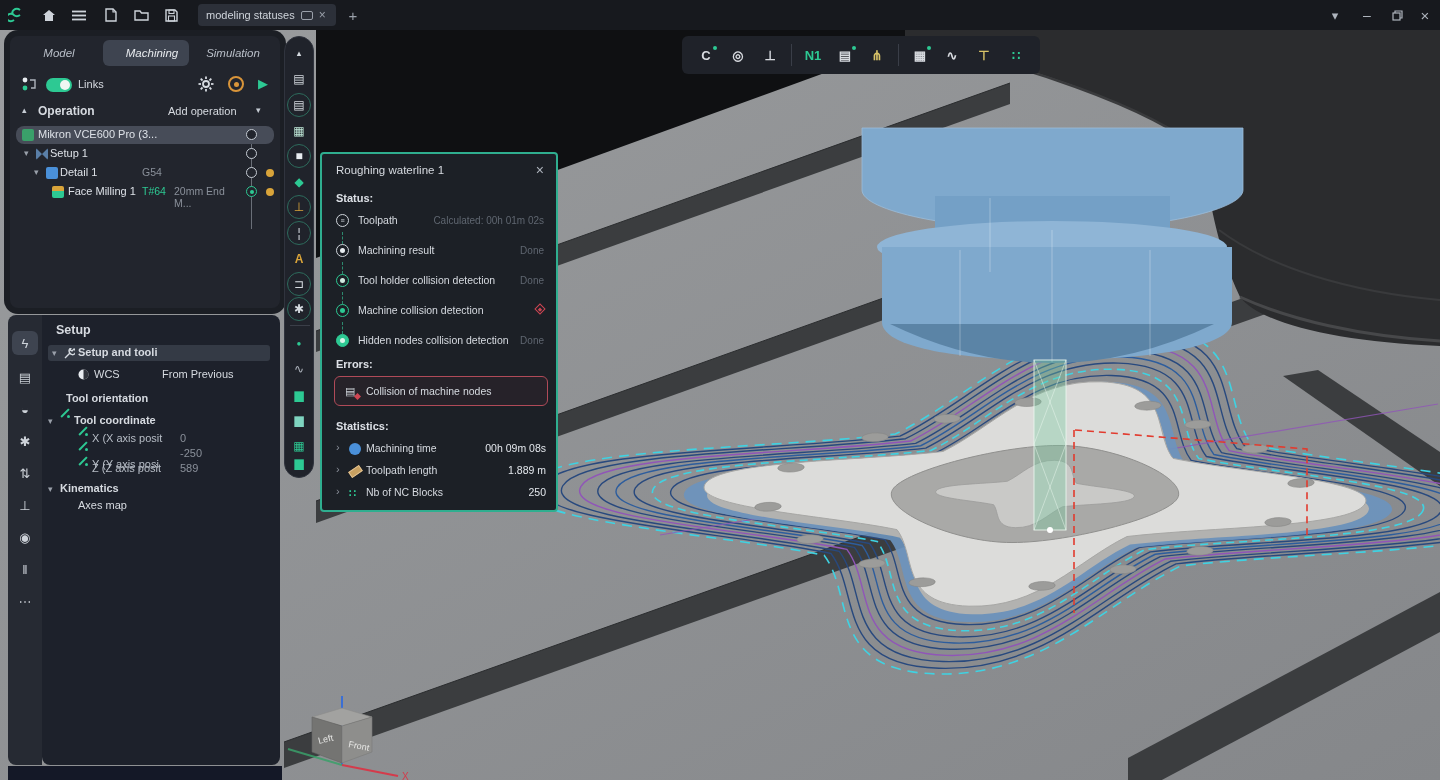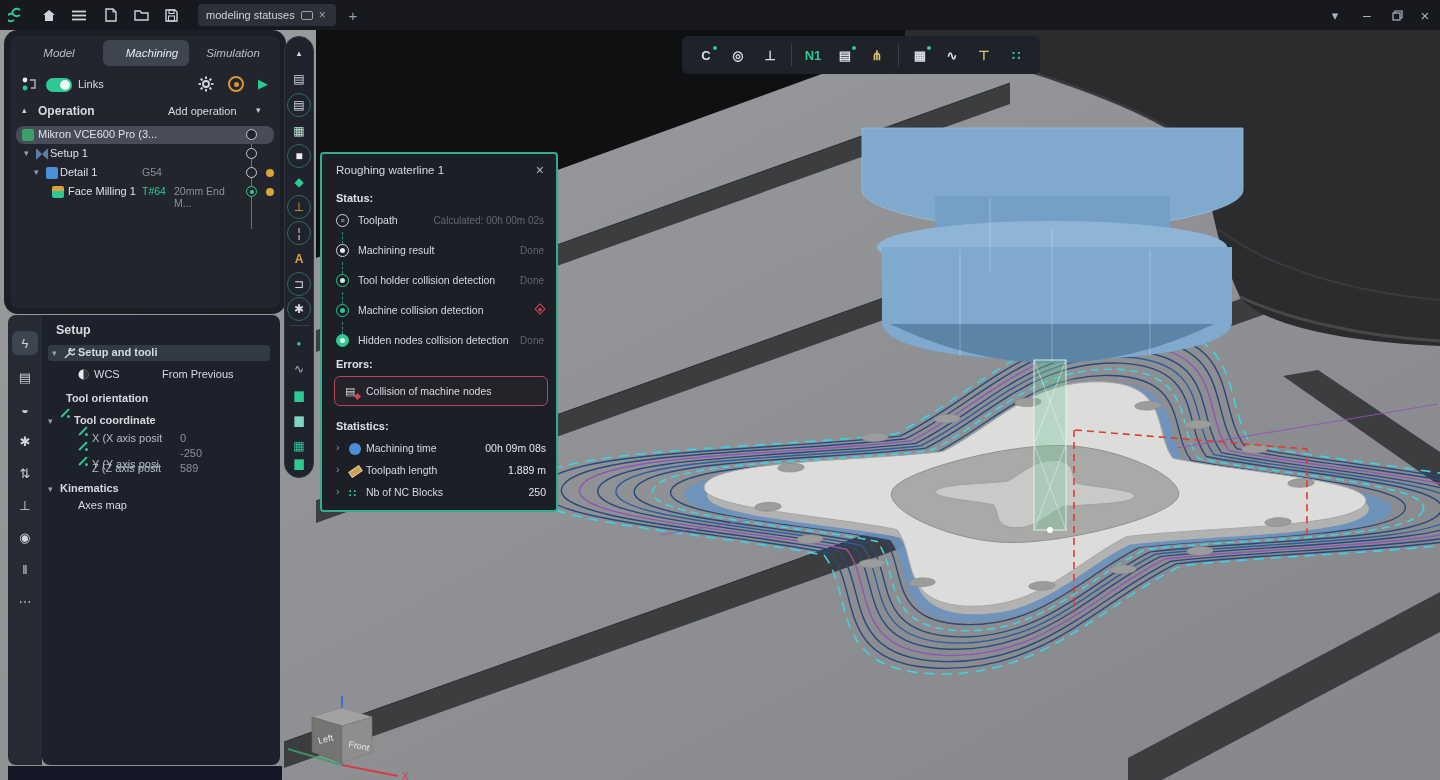--- a/index.html
+++ b/index.html
@@ -449,21 +449,21 @@
     <div class="vdash" style="left:20px;top:78px;height:12px"></div>
     <div class="vdash" style="left:20px;top:108px;height:12px"></div>
     <div class="vdash" style="left:20px;top:138px;height:12px"></div>
     <div class="vdash" style="left:20px;top:168px;height:12px"></div>
 
     <div class="pp-item" style="top:58px">
       <span class="st-ic">
           <span style="color:#cfd4da;font-size:7px;line-height:0">≡</span>
         </span>
       <span class="lab">Toolpath</span>
-      <span class="val">Calculated: 00h 00m 02s</span>
+      <span class="val">Calculated: 00h 01m 02s</span>
     </div>
     <div class="pp-item" style="top:88px">
       <span class="st-ic">
           <span class="d6"></span>
         </span>
       <span class="lab">Machining result</span>
       <span class="val">Done</span>
     </div>
     <div class="pp-item" style="top:118px">
       <span class="st-ic grn">

